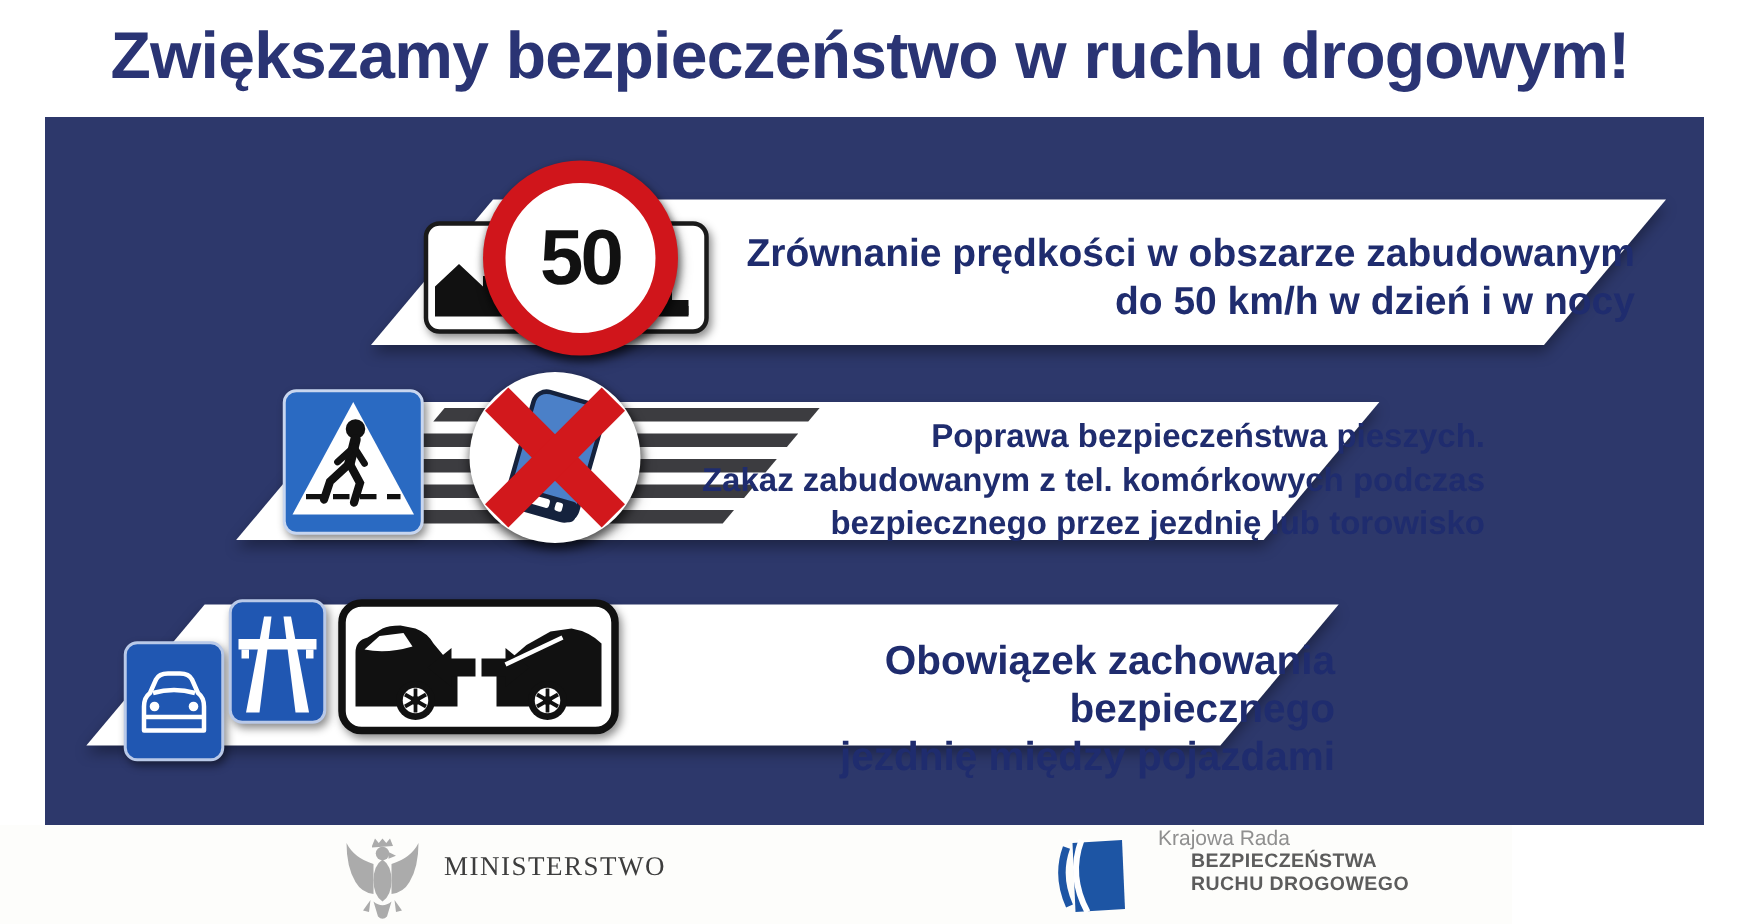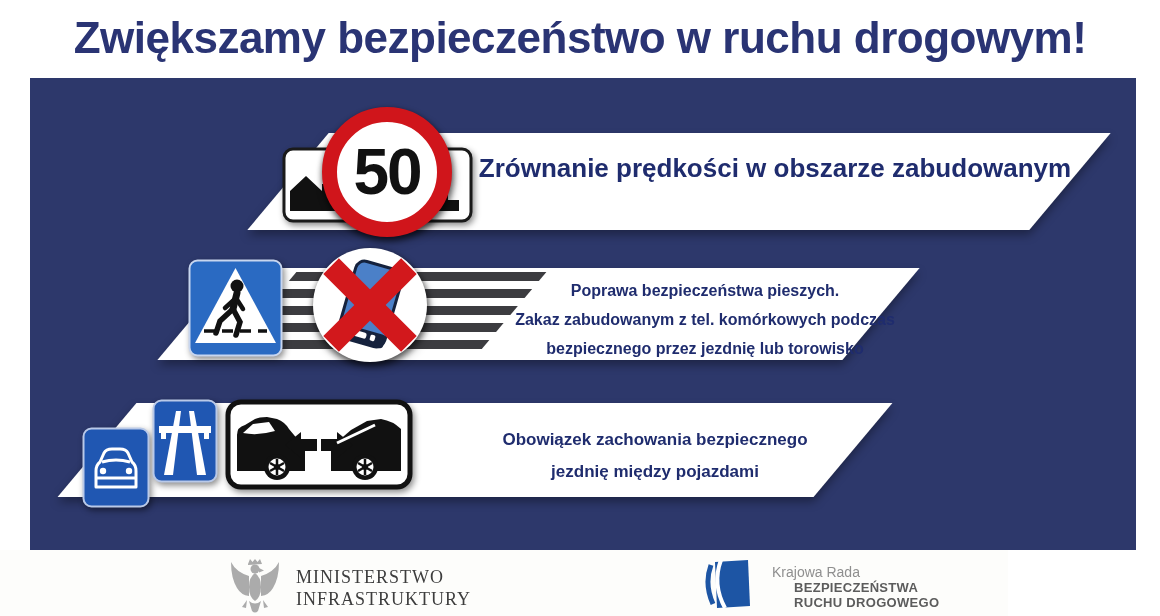--- a/index.html
+++ b/index.html
@@ -29,37 +29,37 @@
     transform:skewX(-40deg);
     box-shadow:4px 5px 8px rgba(0,0,0,0.35);
     z-index:1;
   }
   .band1{left:288px;top:133px;width:782px;height:97px;}
   .band2{left:196px;top:268px;width:685px;height:92px;}
   .band3{left:97px; top:403px;width:756px;height:94px;}
 
   
   .bandtext{
-    position:absolute;z-index:3;text-align:center;
+    position:absolute;z-index:3;text-align:right;
     font-weight:bold;color:#1f2c6e;
   }
   .btext1{left:460px;top:152px;width:630px;font-size:26px;line-height:32px;}
-  .btext2{left:420px;top:276px;width:570px;font-size:16px;line-height:29px;}
-  .btext3{left:420px;top:424px;width:470px;font-size:17px;line-height:32px;}
+  .btext2{left:420px;top:276px;width:570px;font-size:22px;line-height:29px;}
+  .btext3{left:420px;top:424px;width:470px;font-size:27px;line-height:32px;}
 
   
   .sign{position:absolute;z-index:4;filter:drop-shadow(2px 3px 3px rgba(0,0,0,0.45));}
   .builtup{left:282px;top:147px;width:191px;height:76px;z-index:3;}
   .speed{
     left:322px;top:107px;width:100px;height:100px;
     background:#ffffff;border:15px solid #d0151b;border-radius:50%;
     display:flex;align-items:center;justify-content:center;z-index:4;
     box-shadow:0 3px 6px rgba(0,0,0,0.45);
   }
-  .speed-num{font-size:64px;font-weight:bold;color:#111111;letter-spacing:-2px;}
+  .speed-num{font-size:52px;font-weight:bold;color:#111111;letter-spacing:-2px;}
 
   .zebra{
     position:absolute;left:262px;top:272px;width:250px;height:82px;
     transform:skewX(-40deg);z-index:2;
   }
   .zstripe{position:absolute;left:0;width:100%;height:9px;background:#3c3c40;}
   .pedsign{left:188px;top:259px;width:95px;height:98px;z-index:3;}
   .nophone{
     left:313px;top:248px;width:114px;height:114px;
     background:#ffffff;border-radius:50%;z-index:5;
@@ -71,21 +71,21 @@
 
   
   .footer{position:absolute;left:0;top:550px;width:1008px;height:66px;background:#fdfdfb;}
   .eagle{position:absolute;left:228px;top:6px;width:52px;height:58px;}
   .ministry-text{
     position:absolute;left:296px;top:16px;
     font-family:"Liberation Serif", serif;
     font-size:18px;line-height:22px;letter-spacing:1px;color:#3d3d3d;
   }
   .krbrd-mark{position:absolute;left:702px;top:8px;width:50px;height:52px;}
-  .krbrd-text{position:absolute;left:772px;top:14px;}
+  .krbrd-text{position:absolute;left:772px;top:0;}
   .krbrd-line1{font-size:14px;color:#8f8f8f;line-height:16px;}
   .krbrd-caps{font-size:13px;font-weight:bold;color:#5c5c5c;line-height:15px;letter-spacing:0.3px;margin-left:22px;}
 </style>
 </head>
 <body>
 
 <div class="stage">
 
   <div class="title">Zwiększamy bezpieczeństwo w ruchu drogowym!</div>
 
@@ -104,20 +104,21 @@
       <path d="M118,63 L118,36 L134,36 L134,28 L148,28 L148,63 Z"></path>
       <path d="M150,63 L150,45 L166,45 L166,53 L177,53 L177,63 Z"></path>
       <rect x="8" y="57" width="169" height="7"></rect>
     </g>
   </svg>
   <div class="sign speed">
     <span class="speed-num">50</span>
   </div>
   <div class="bandtext btext1">
     <div>Zrównanie prędkości w obszarze zabudowanym</div>
+    <div>do 50 km/h w dzień i w nocy</div>
   </div>
 
   <div class="zebra">
     <div class="zstripe" style="top:0px"></div>
     <div class="zstripe" style="top:17px"></div>
     <div class="zstripe" style="top:34px"></div>
     <div class="zstripe" style="top:51px"></div>
     <div class="zstripe" style="top:68px"></div>
   </div>
   <svg class="sign pedsign" viewBox="0 0 95 98">
@@ -217,21 +218,20 @@
         <path d="M27,17 q6,4 6,14 q0,10 -6,14 q-6,-4 -6,-14 q0,-10 6,-14 Z"></path>
         <path d="M21,20 Q8,16 3,6 Q3,22 9,32 Q13,39 21,40 Z"></path>
         <path d="M33,20 Q46,16 51,6 Q51,22 45,32 Q41,39 33,40 Z"></path>
         <path d="M21,45 q6,5 12,0 l-3,10 q-3,3 -6,0 Z"></path>
         <path d="M19,44 l-5,7 4,1 Z"></path>
         <path d="M35,44 l5,7 -4,1 Z"></path>
       </g>
     </svg>
     <div class="ministry-text">
       <div>MINISTERSTWO</div>
-      <div>INFRASTRUKTURY</div>
     </div>
     <svg class="krbrd-mark" viewBox="0 0 50 52">
       <path d="M9,7 Q2,26 11,46" stroke="#1d55a4" stroke-width="5" fill="none"></path>
       <path d="M13,4 L46,2 L48,48 L15,50 Z" fill="#1d55a4"></path>
       <path d="M19,2 Q10,26 23,50" stroke="#ffffff" stroke-width="4" fill="none"></path>
     </svg>
     <div class="krbrd-text">
       <div class="krbrd-line1">Krajowa Rada</div>
       <div class="krbrd-caps">BEZPIECZEŃSTWA</div>
       <div class="krbrd-caps">RUCHU DROGOWEGO</div>

